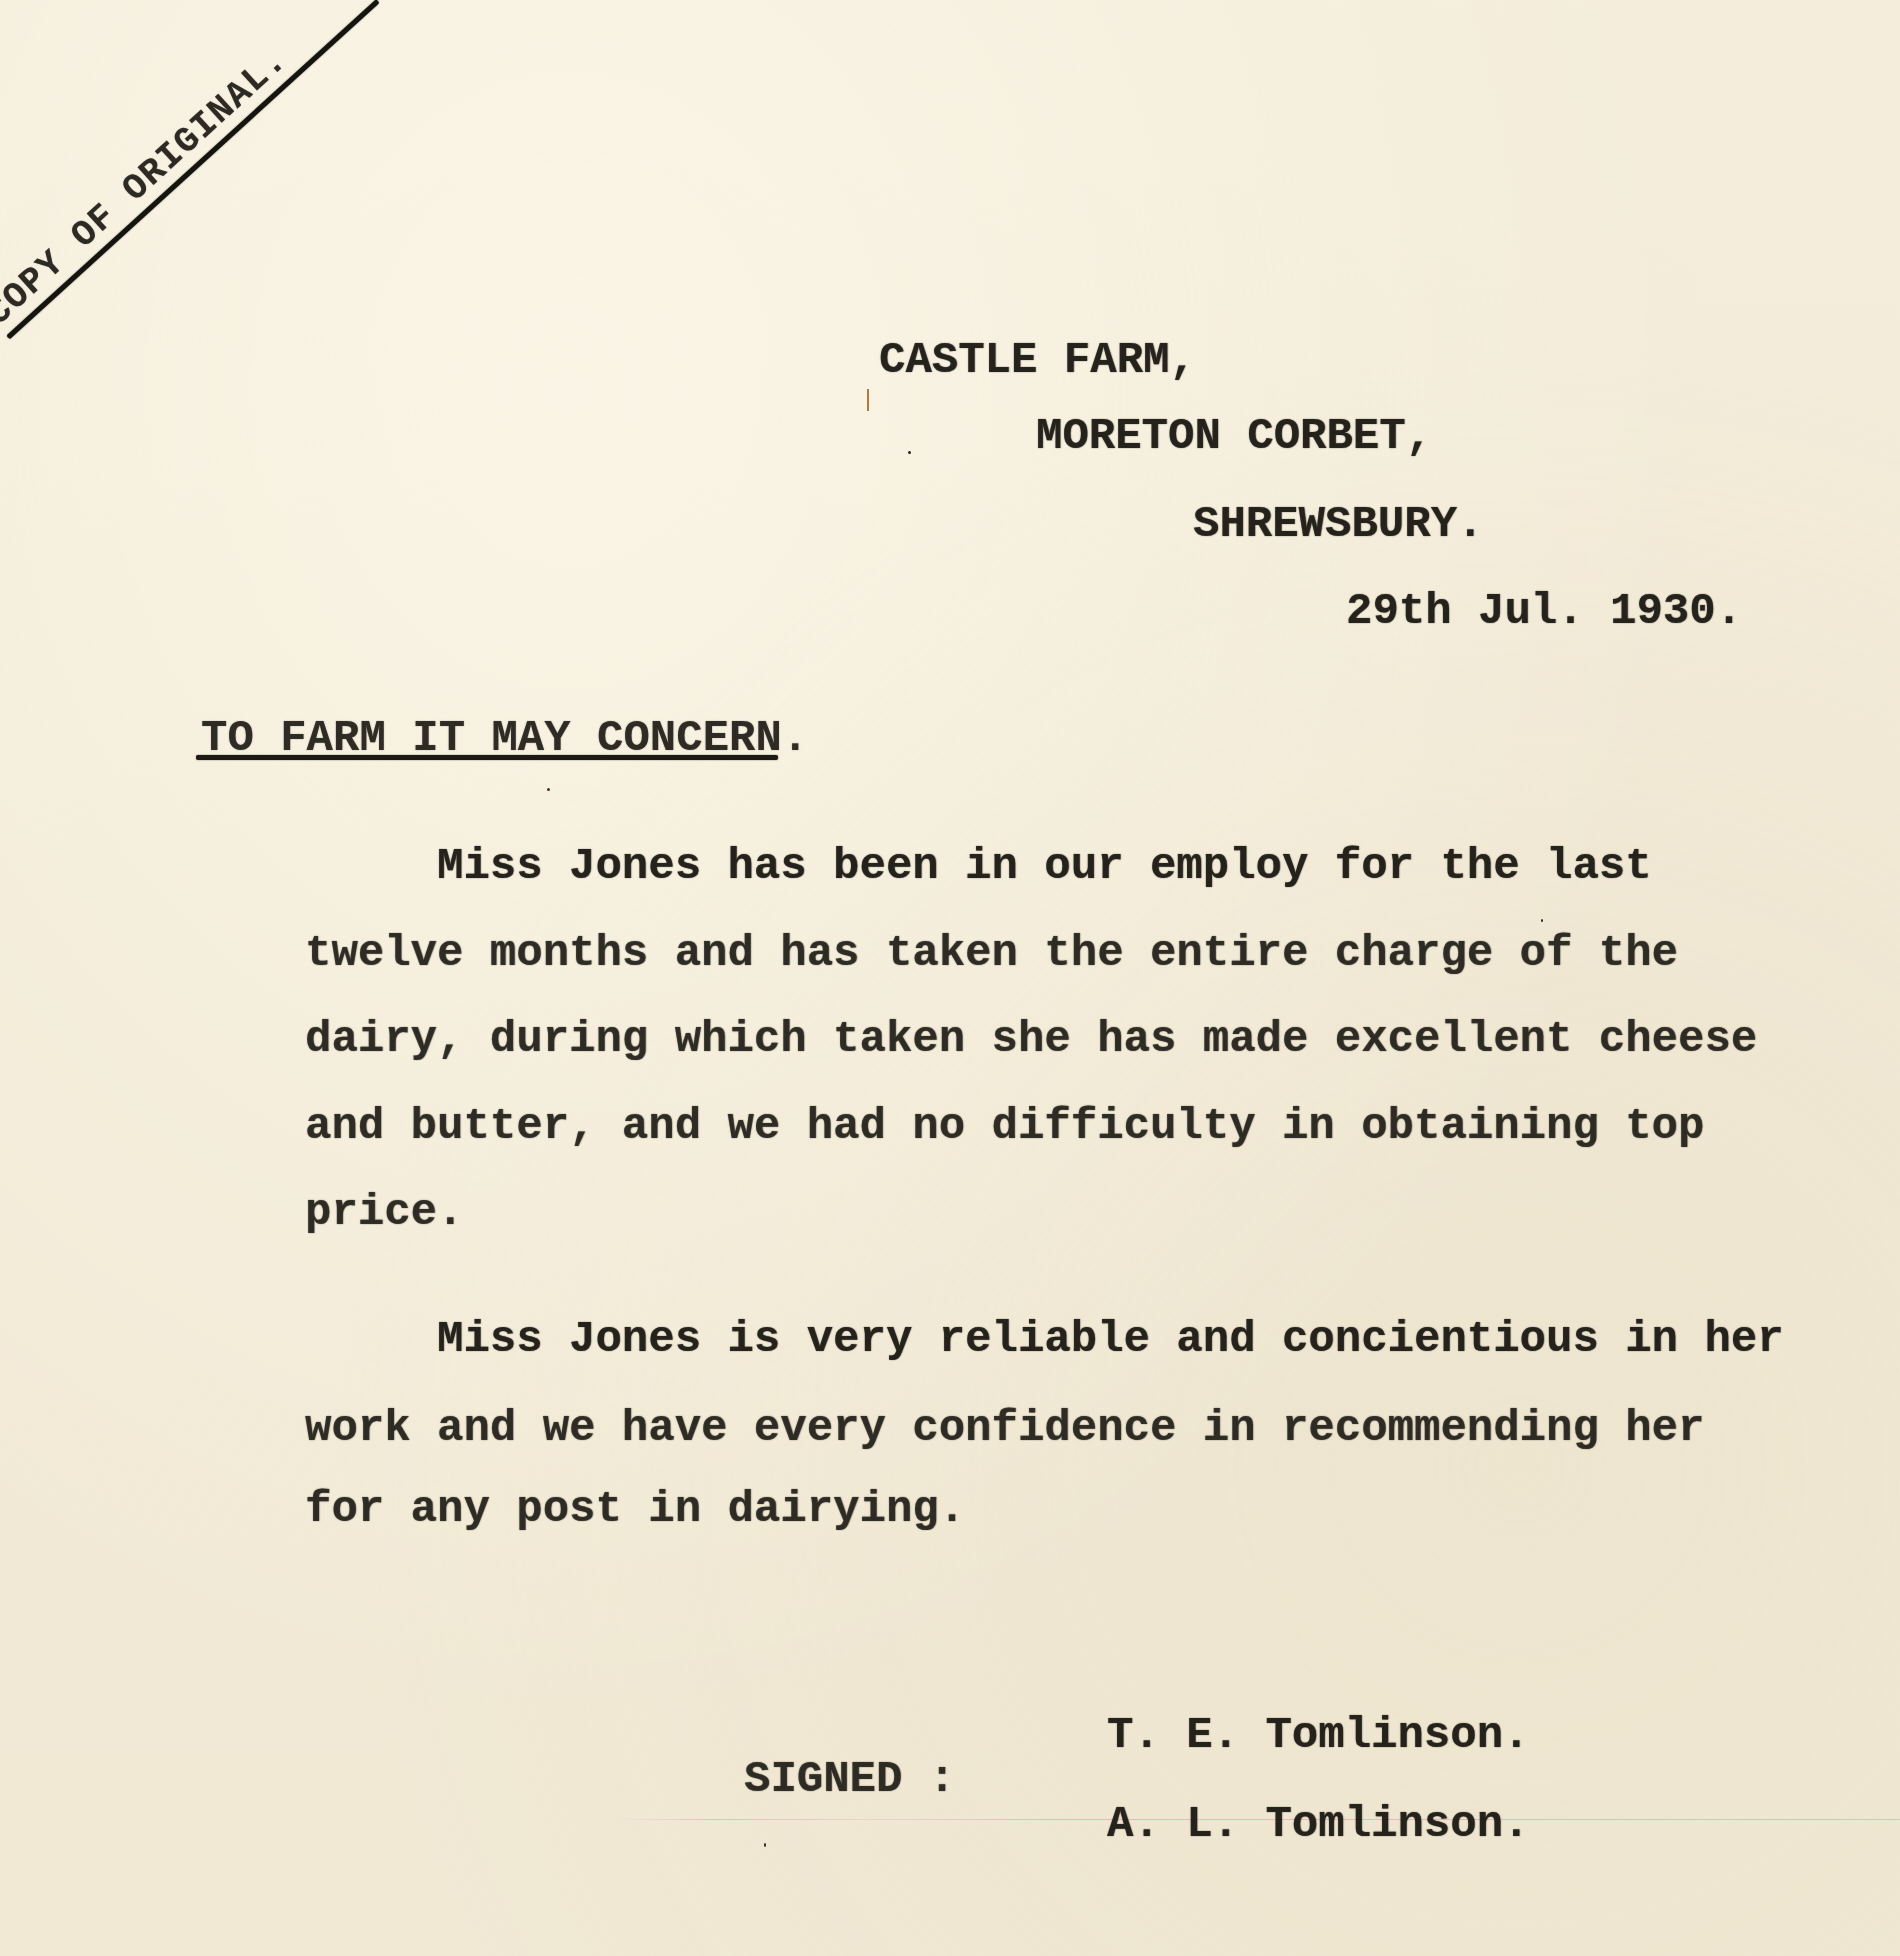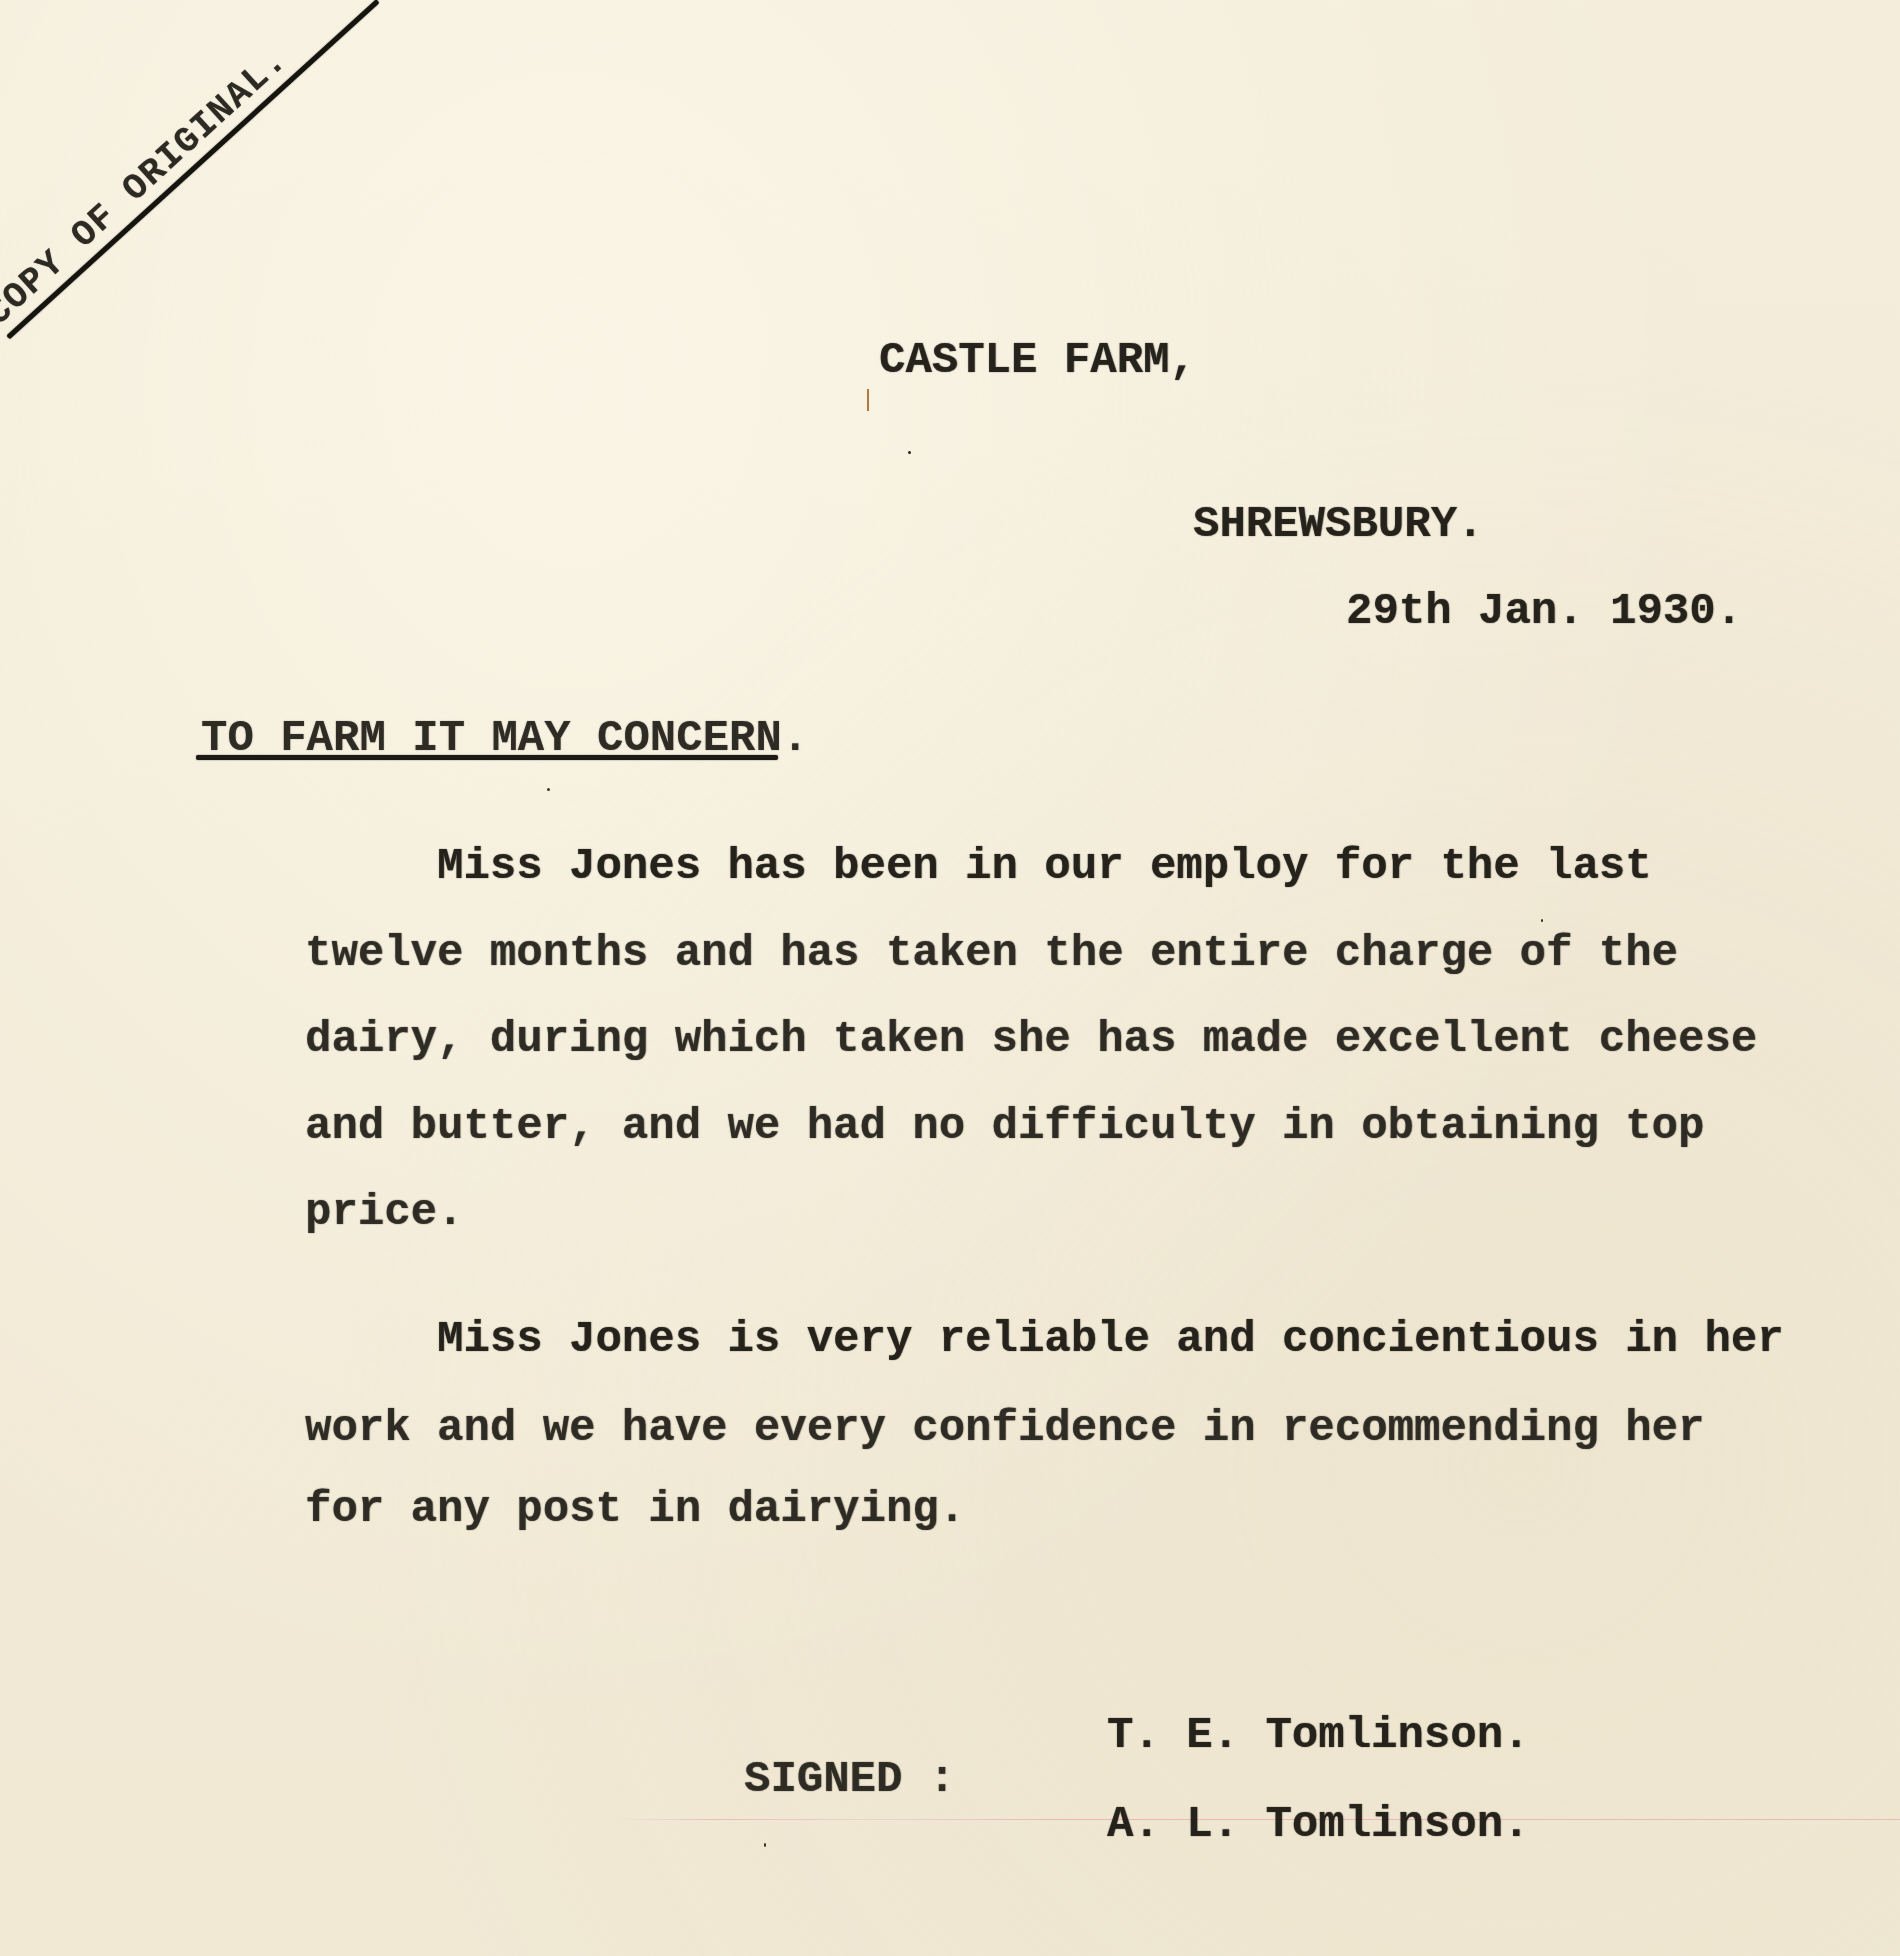--- a/index.html
+++ b/index.html
@@ -130,22 +130,23 @@
     <div class="stamp-line"></div>
   </div>
 
   <div class="mark" style="left:867px;top:389px;width:2px;height:22px;"></div>
   <div class="dot" style="left:908px;top:451px;width:3px;height:3px;"></div>
   <div class="dot" style="left:547px;top:788px;width:3px;height:3px;background:#5a2a1a;"></div>
   <div class="dot" style="left:1541px;top:919px;width:2px;height:3px;"></div>
   <div class="dot" style="left:764px;top:1843px;width:2px;height:4px;"></div>
 
   <div class="tl" style="left:879px;top:326px;margin-top:12px;">CASTLE FARM,</div>
+  <div class="tl" style="left:1036px;top:414px;">MORETON CORBET,</div>
   <div class="tl" style="left:1193px;top:502px;">SHREWSBURY.</div>
-  <div class="tl" style="left:1346px;top:589px;">29th Jan. 1930.</div>
+  <div class="tl" style="left:1346px;top:589px;">29th Jul. 1930.</div>
 
   <div class="heading-underline"></div>
   <div class="heading-wrap">
     <span class="heading-text">TO FARM IT MAY CONCERN</span><span class="heading-text">.</span>
   </div>
 
   <div>
     <div class="tl" style="left:305px;top:844px;">     Miss Jones has been in our employ for the last</div>
     <div class="tl faded" style="left:305px;top:931px;">twelve months and has taken the entire charge of the</div>
     <div class="tl faded" style="left:305px;top:1017px;">dairy, during which taken she has made excellent cheese</div>

